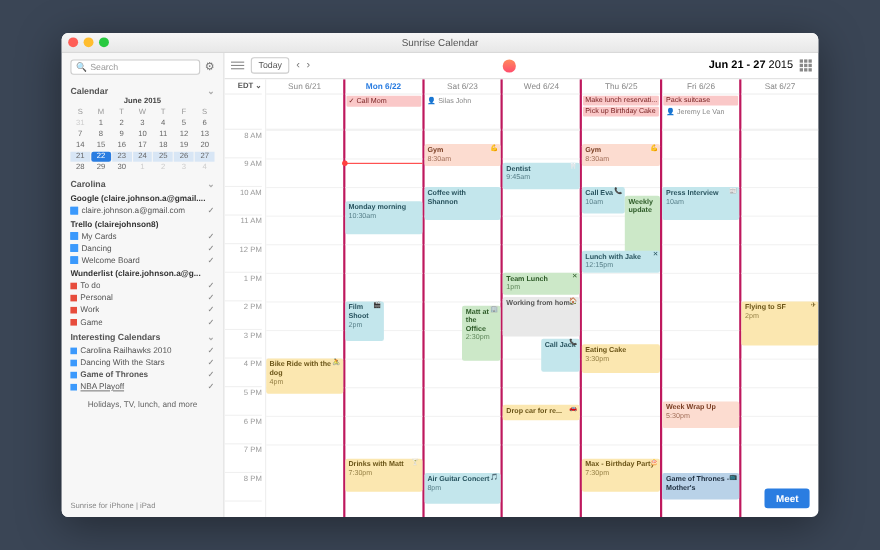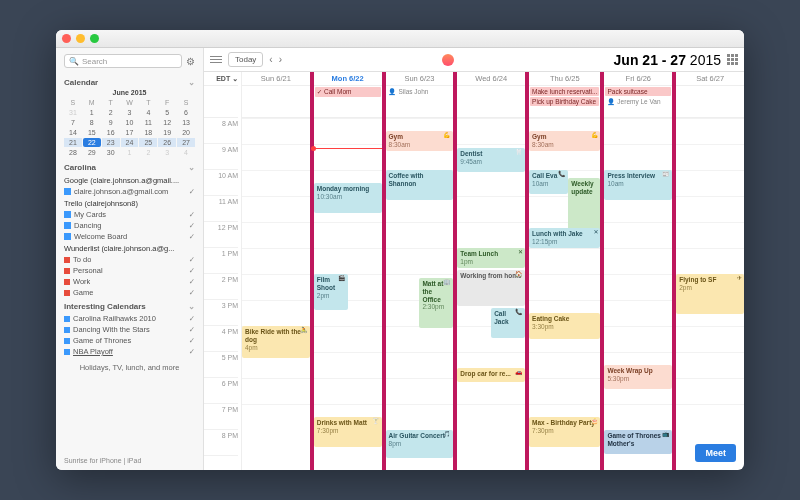--- a/index.html
+++ b/index.html
@@ -20,46 +20,46 @@
 .sec-head { display: flex; justify-content: space-between; align-items: center; font-size: 8px; font-weight: bold; color: #555; margin: 4px 0 2px; }
 .chev { color: #aaa; }
 .mini-cal { font-size: 7px; }
 .mini-title { text-align: center; font-weight: bold; margin-bottom: 2px; }
 .mini-grid { display: grid; grid-template-columns: repeat(7,1fr); text-align: center; gap: 1px; }
 .mini-grid span { padding: 1px 0; color: #666; }
 .mini-grid .dow { color: #999; }
 .mini-grid .dim { color: #ccc; }
 .mini-grid .sel { background: #2a7de1; color: #fff; border-radius: 2px; }
 .mini-grid .rng { background: #d8e6f5; }
-.acct-sub { font-size: 7.5px; color: #333; margin: 2px 0 1px; font-weight: normal; white-space: nowrap; overflow: hidden; text-overflow: ellipsis; }
+.acct-sub { font-size: 7.5px; color: #333; margin: 2px 0 1px; font-weight: bold; white-space: nowrap; overflow: hidden; text-overflow: ellipsis; }
 .acct-item { display: flex; align-items: center; gap: 3px; font-size: 7.5px; color: #555; padding: 1px 0; }
 .chk { width: 7px; height: 7px; border: 1px solid #888; display: inline-block; flex-shrink: 0; }
 .chk.on { background: #3b99fc; border-color: #3b99fc; }
 .acct-item .tick { margin-left: auto; color: #888; }
 .sq { width: 6px; height: 6px; display: inline-block; flex-shrink: 0; }
 .promo { text-align: center; color: #666; font-size: 7.5px; margin-top: 6px; }
 .footer-text { font-size: 7px; color: #888; margin-top: auto; }
 .main { flex: 1; display: flex; flex-direction: column; overflow: hidden; }
 .toolbar { height: 24px; border-bottom: 1px solid #e0e0e0; display: flex; align-items: center; padding: 0 6px; gap: 6px; }
 .tb-btn { padding: 2px 6px; border: 1px solid #ccc; border-radius: 3px; font-size: 8px; background: #fff; color: #555; }
 .tb-icon { color: #777; font-size: 10px; }
 .hamburger { width: 12px; display: flex; flex-direction: column; gap: 2px; }
 .hamburger span { height: 1px; background: #888; }
 .logo { width: 12px; height: 12px; border-radius: 50%; background: linear-gradient(#ff8a5c,#ff4d6d); margin: 0 auto; }
-.range { margin-left: auto; font-size: 14px; }
+.range { margin-left: auto; font-size: 10px; }
 .range b { font-weight: bold; }
 .grid-icon { display: grid; grid-template-columns: repeat(3,3px); grid-template-rows: repeat(3,3px); gap: 1px; }
 .grid-icon span { background: #888; }
 .cal { flex: 1; display: flex; overflow: hidden; position: relative; }
 .timecol { width: 38px; border-right: 1px solid #eee; font-size: 7px; color: #999; text-align: right; padding-right: 3px; }
 .timecol .tz { height: 14px; line-height: 14px; border-bottom: 1px solid #eee; font-weight: bold; color: #555; }
 .allday-gap { height: 32px; border-bottom: 1px solid #eee; }
 .hour { height: 26px; border-bottom: 1px solid #f0f0f0; line-height: 10px; padding-top: 1px; }
 .days { flex: 1; display: flex; }
-.day { flex: 1; border-right: 4px solid #be185d; position: relative; }
+.day { flex: 1; border-right: 2px solid #be185d; position: relative; }
 .day:last-child { border-right: none; }
 .dayhead { height: 14px; font-size: 7.5px; text-align: center; color: #888; line-height: 14px; border-bottom: 1px solid #eee; }
 .dayhead.today { color: #2a7de1; font-weight: bold; }
 .allday { height: 32px; border-bottom: 1px solid #eee; padding: 1px; display: flex; flex-direction: column; gap: 1px; }
 .ad-event { font-size: 6.5px; padding: 1px 2px; border-radius: 1px; white-space: nowrap; overflow: hidden; text-overflow: ellipsis; }
 .slots { position: relative; height: 312px; }
 .ev { position: absolute; font-size: 6.5px; padding: 2px 3px; border-radius: 2px; overflow: hidden; line-height: 1.2; }
 .ev .t { font-weight: bold; }
 .ev .tm { opacity: 0.7; }
 .ev .ic { position: absolute; top: 1px; right: 2px; font-size: 6px; }
@@ -77,20 +77,21 @@
 </head>
 <body>
 
 <div class="window">
   <div class="titlebar">
     <div class="traffic">
       <span class="tl-close"></span>
       <span class="tl-min"></span>
       <span class="tl-max"></span>
     </div>
+    <div class="title">Sunrise Calendar</div>
   </div>
   <div class="content">
 
     <div class="sidebar">
       <div class="search-row">
         <div class="search">
           <span>🔍</span>
           <span>Search</span>
         </div>
         <span class="gear">⚙</span>
@@ -209,21 +210,21 @@
             <span style="white-space: nowrap; overflow: hidden; text-overflow: ellipsis;">Carolina Railhawks 2010</span>
             <span class="tick">✓</span>
           </div>
           <div class="acct-item">
             <span class="sq" style="background: rgb(59, 153, 252);"></span>
             <span style="white-space: nowrap; overflow: hidden; text-overflow: ellipsis;">Dancing With the Stars</span>
             <span class="tick">✓</span>
           </div>
           <div class="acct-item">
             <span class="sq" style="background: rgb(59, 153, 252);"></span>
-            <span style="white-space: nowrap; overflow: hidden; text-overflow: ellipsis;">Game of Thrones</span>
+            <span style="white-space: nowrap; overflow: hidden; text-overflow: ellipsis; font-weight: bold;">Game of Thrones</span>
             <span class="tick">✓</span>
           </div>
           <div class="acct-item">
             <span class="sq" style="background: rgb(59, 153, 252);"></span>
             <span style="white-space: nowrap; overflow: hidden; text-overflow: ellipsis; text-decoration: underline;">NBA Playoff</span>
             <span class="tick">✓</span>
           </div>
         </div>
       <div class="promo">Holidays, TV, lunch, and more</div>
       <div class="footer-text">Sunrise for iPhone | iPad</div>
@@ -328,21 +329,21 @@
                   <span class="ic">🎬</span>
                 </div>
                 <div class="ev c-yellow" style="top: 299px; height: 30px; left: 0%; width: 100%;">
                   <div class="t">Drinks with Matt</div>
                   <div class="tm">7:30pm</div>
                   <span class="ic">🍸</span>
                 </div>
               </div>
             </div>
             <div class="day">
-              <div class="dayhead">Sun 6/23</div>
+              <div class="dayhead">Sat 6/23</div>
               <div class="allday">
                 <div class="ad-event" style="color: rgb(136, 136, 136);">👤 Silas John</div>
               </div>
               <div class="slots">
                 <div style="position: absolute; left: 0px; right: 0px; top: 0px; height: 1px; background: rgb(242, 242, 242);"></div>
                 <div style="position: absolute; left: 0px; right: 0px; top: 26px; height: 1px; background: rgb(242, 242, 242);"></div>
                 <div style="position: absolute; left: 0px; right: 0px; top: 52px; height: 1px; background: rgb(242, 242, 242);"></div>
                 <div style="position: absolute; left: 0px; right: 0px; top: 78px; height: 1px; background: rgb(242, 242, 242);"></div>
                 <div style="position: absolute; left: 0px; right: 0px; top: 104px; height: 1px; background: rgb(242, 242, 242);"></div>
                 <div style="position: absolute; left: 0px; right: 0px; top: 130px; height: 1px; background: rgb(242, 242, 242);"></div>

